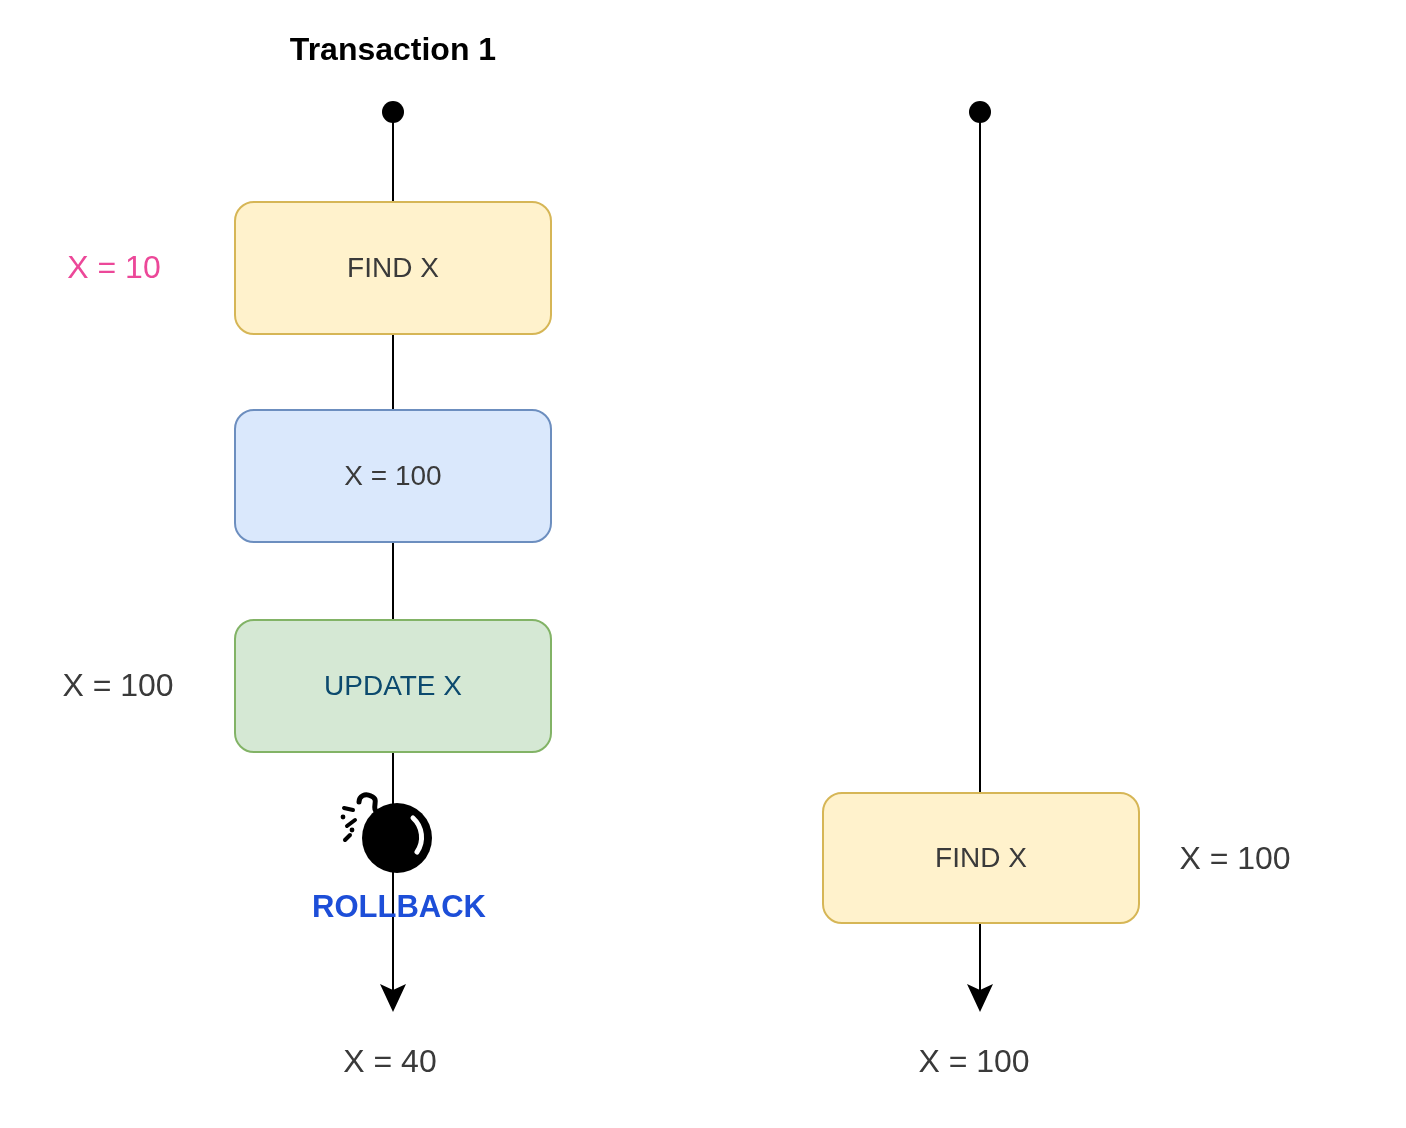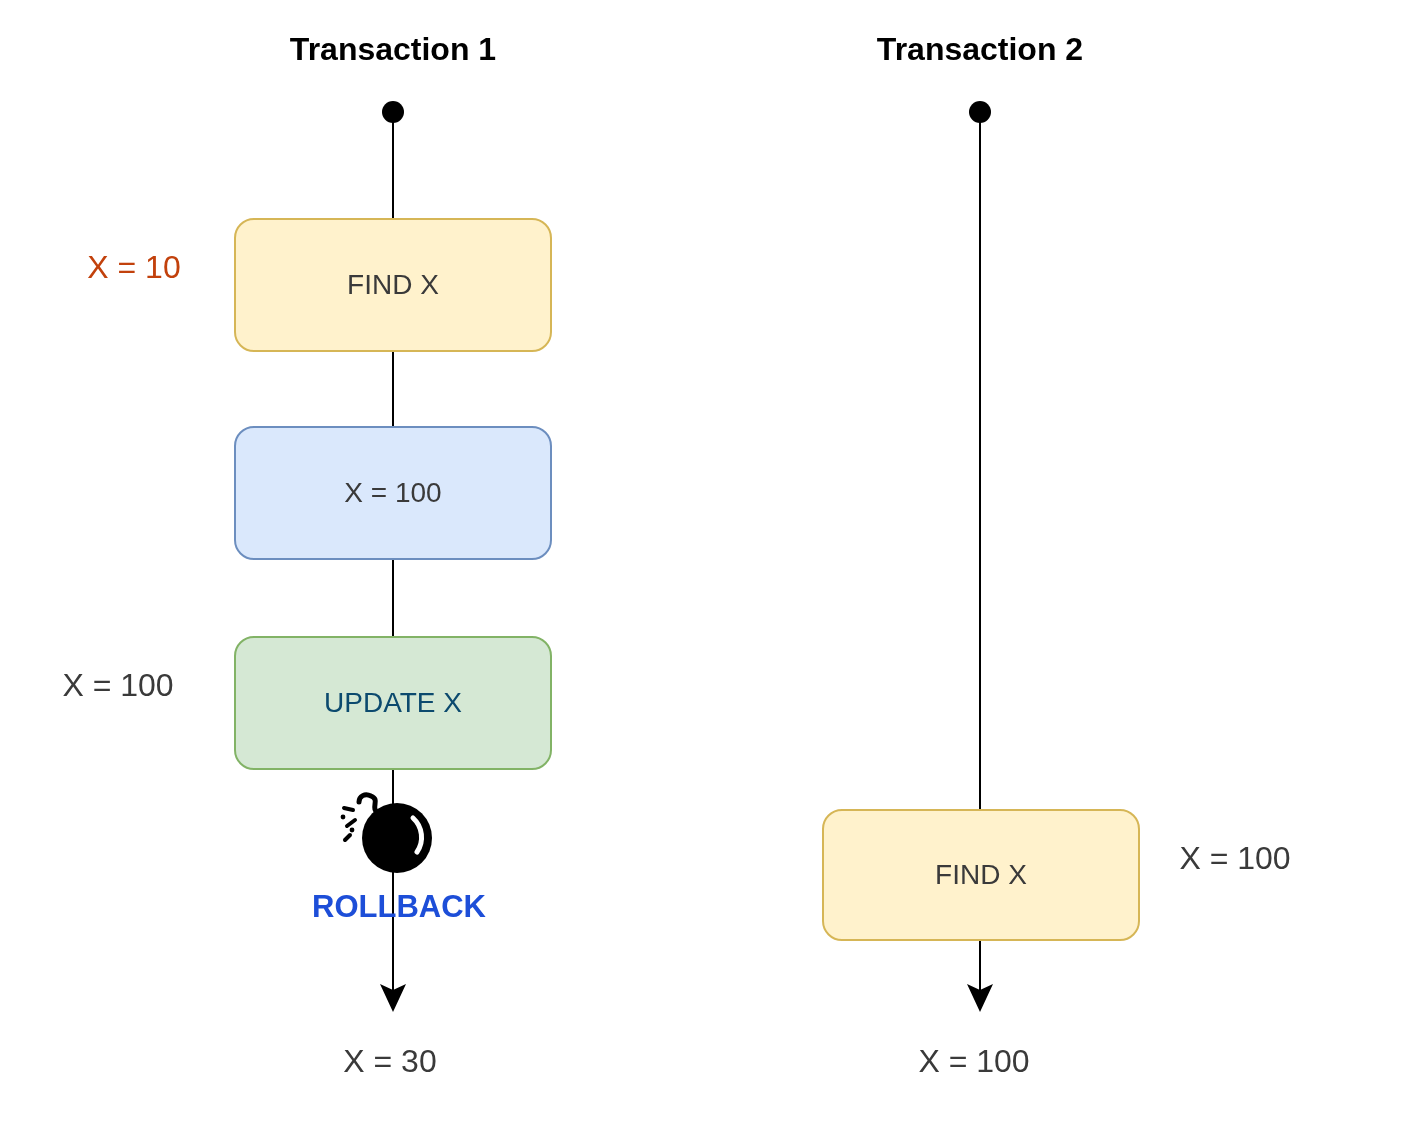--- a/index.html
+++ b/index.html
@@ -38,21 +38,20 @@
   }
   .step-box {
     width: 318px;
     height: 134px;
     box-sizing: border-box;
     border: 2px solid;
     border-radius: 20px;
     display: flex;
     align-items: center;
     justify-content: center;
-    margin-top: 17px;
   }
   .step-label {
     font-size: 28px;
     color: #3a3a3a;
   }
   .side-label {
     width: 180px;
     text-align: center;
     font-size: 32px;
     color: #3a3a3a;
@@ -77,21 +76,21 @@
 
   <div class="abs txn-title" style="left: 243px; top: 31px; color: rgb(0, 0, 0);">Transaction 1</div>
 
   <div class="abs lifeline" style="left: 392px; top: 112px; height: 880px; background-color: rgb(0, 0, 0);"></div>
 
   <div class="abs start-dot" style="left: 382px; top: 101px; background-color: rgb(0, 0, 0);"></div>
 
   <div class="abs step-box" style="left: 234px; top: 201px; background-color: rgb(255, 242, 204); border-color: rgb(214, 182, 86);">
     <span class="step-label" style="color: rgb(58, 58, 58);">FIND X</span>
   </div>
-  <div class="abs side-label" style="left: 44px; top: 249px; color: #c2410c;">X = 10</div>
+  <div class="abs side-label" style="left: 24px; top: 249px; color: #ec4899;">X = 10</div>
 
   <div class="abs step-box" style="left: 234px; top: 409px; background-color: rgb(218, 232, 252); border-color: rgb(108, 142, 191);">
     <span class="step-label" style="color: rgb(58, 58, 58);">X = 100</span>
   </div>
 
   <div class="abs step-box" style="left: 234px; top: 619px; background-color: rgb(213, 232, 212); border-color: rgb(130, 179, 102);">
     <span class="step-label" style="color: #0c4a6e;">UPDATE X</span>
   </div>
   <div class="abs side-label" style="left: 28px; top: 667px; color: rgb(58, 58, 58);">X = 100</div>
 
@@ -111,23 +110,22 @@
 
     <path d="M76 30 A 26 26 0 0 1 80 64" fill="none" stroke="#ffffff" stroke-width="5" stroke-linecap="round"></path>
   </svg>
 
   <div class="abs rollback-label" style="left: 299px; top: 889px; color: #1d4ed8;">ROLLBACK</div>
 
   <svg class="abs" style="left:380px; top:984px;" width="26" height="28" viewBox="0 0 26 28">
     <path d="M0 0 L13 28 L26 0 L13 6 Z" fill="#000000"></path>
   </svg>
 
-  <div class="abs result-label" style="left: 290px; top: 1043px; color: rgb(58, 58, 58);">X = 30</div>
+  <div class="abs result-label" style="left: 290px; top: 1043px; color: rgb(58, 58, 58);">X = 40</div>
 
-  <div class="abs txn-title" style="left: 830px; top: 31px; color: rgb(0, 0, 0);">Transaction 2</div>
 
   <div class="abs lifeline" style="left: 979px; top: 112px; height: 880px; background-color: rgb(0, 0, 0);"></div>
 
   <div class="abs start-dot" style="left: 969px; top: 101px; background-color: rgb(0, 0, 0);"></div>
 
   <div class="abs step-box" style="left: 822px; top: 792px; height: 132px; background-color: rgb(255, 242, 204); border-color: rgb(214, 182, 86);">
     <span class="step-label" style="color: rgb(58, 58, 58);">FIND X</span>
   </div>
   <div class="abs side-label" style="left: 1145px; top: 840px; color: rgb(58, 58, 58);">X = 100</div>
 

